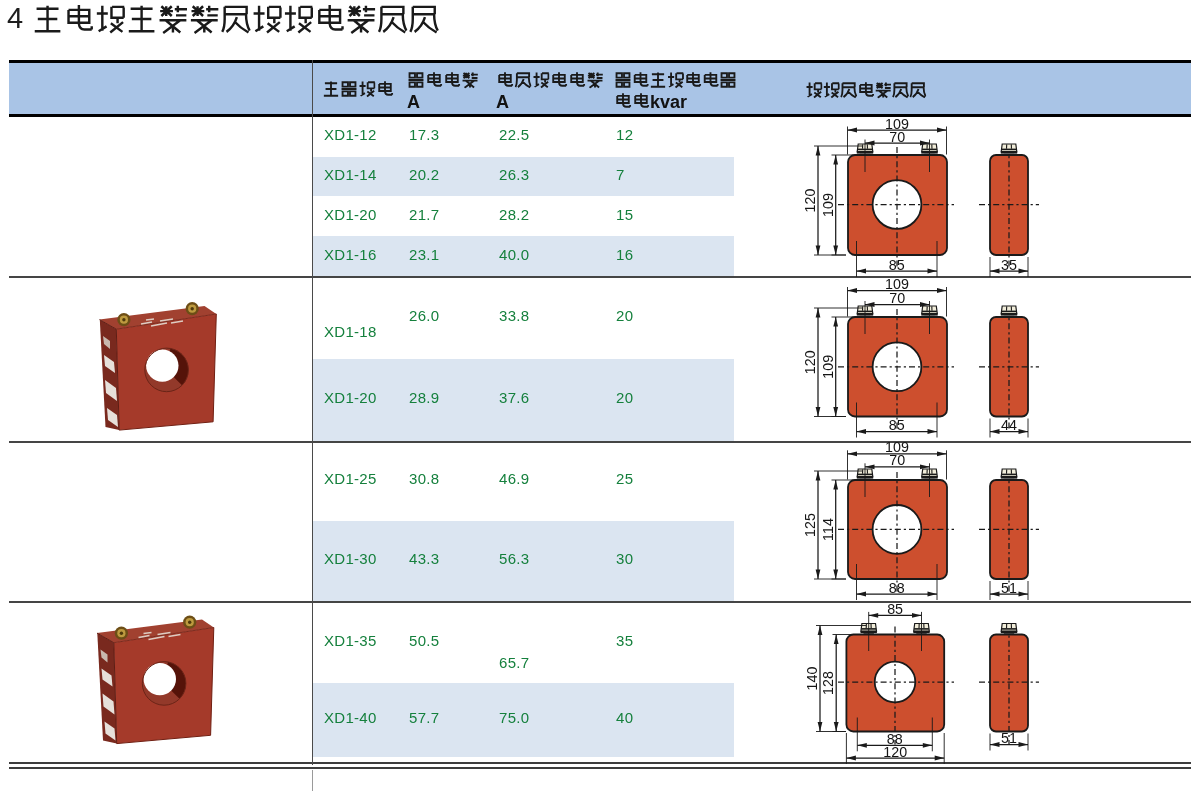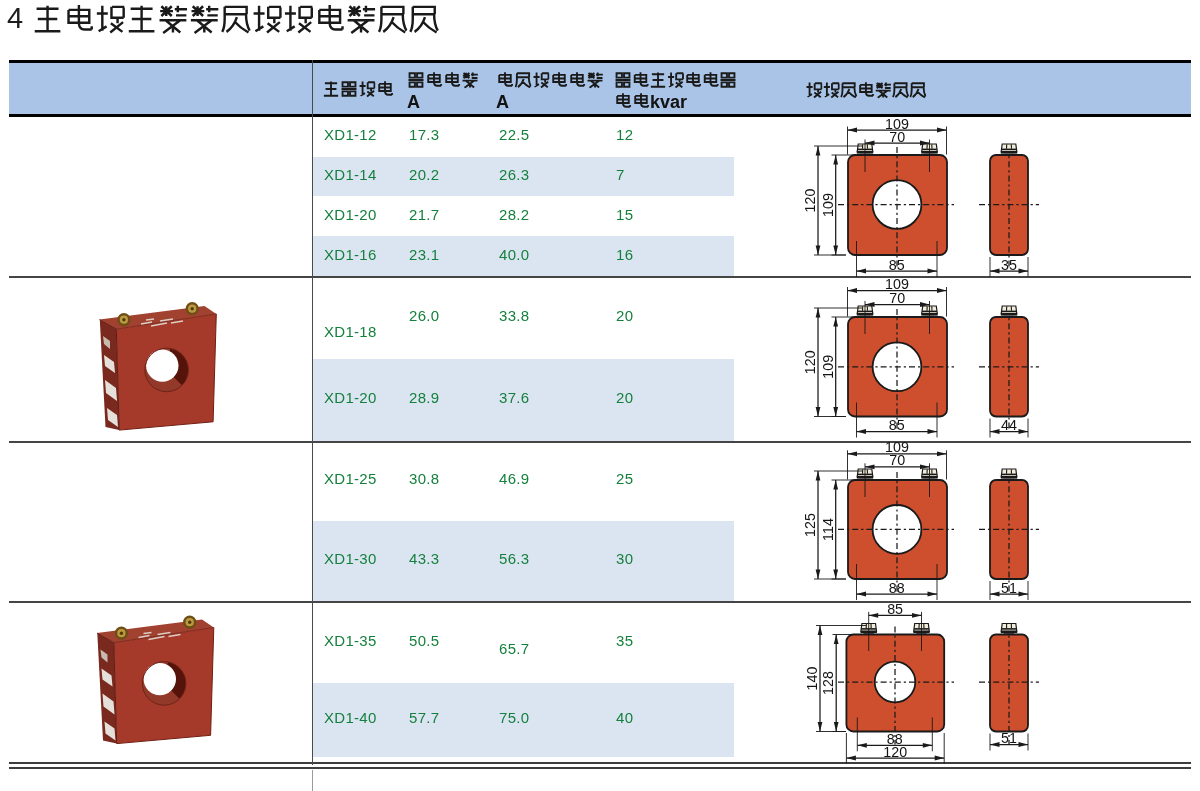--- a/index.html
+++ b/index.html
@@ -181,21 +181,21 @@
 <div class="cell" style="left:499px;top:470.2px;width:80px">46.9</div>
 <div class="cell" style="left:616px;top:470.2px;width:80px">25</div>
 
 <div class="cell" style="left:324px;top:550.2px;width:80px">XD1-30</div>
 <div class="cell" style="left:409px;top:550.2px;width:80px">43.3</div>
 <div class="cell" style="left:499px;top:550.2px;width:80px">56.3</div>
 <div class="cell" style="left:616px;top:550.2px;width:80px">30</div>
 
 <div class="cell" style="left:324px;top:631.7px;width:80px">XD1-35</div>
 <div class="cell" style="left:409px;top:631.7px;width:80px">50.5</div>
-<div class="cell" style="left:499px;top:640px;width:80px">65.7</div>
+<div class="cell" style="left:499px;top:654px;width:80px">65.7</div>
 <div class="cell" style="left:616px;top:631.7px;width:80px">35</div>
 
 <div class="cell" style="left:324px;top:709.2px;width:80px">XD1-40</div>
 <div class="cell" style="left:409px;top:709.2px;width:80px">57.7</div>
 <div class="cell" style="left:499px;top:709.2px;width:80px">75.0</div>
 <div class="cell" style="left:616px;top:709.2px;width:80px">40</div>
 
 <svg class="abs" style="left:0;top:0" width="1200" height="791" viewBox="0 0 1200 791">
 
 <g id="photoA">

